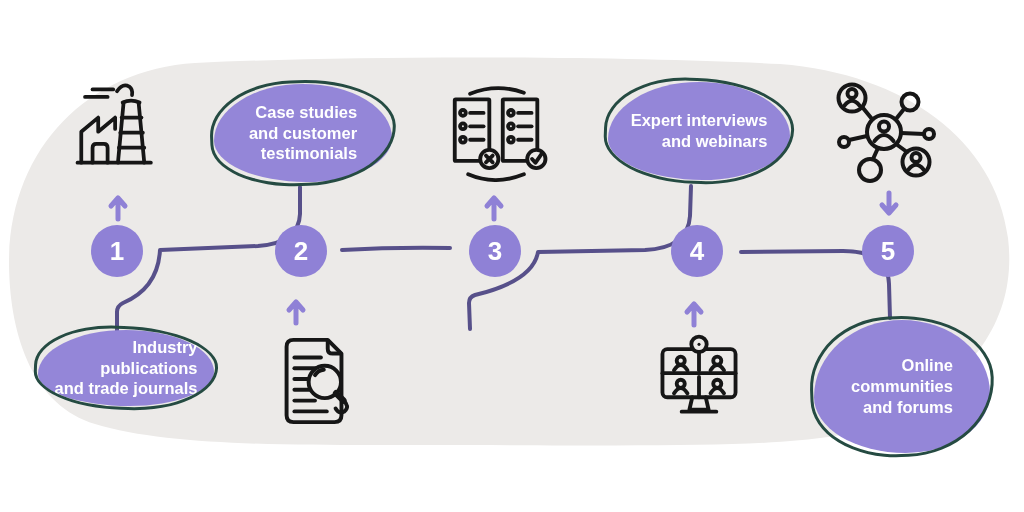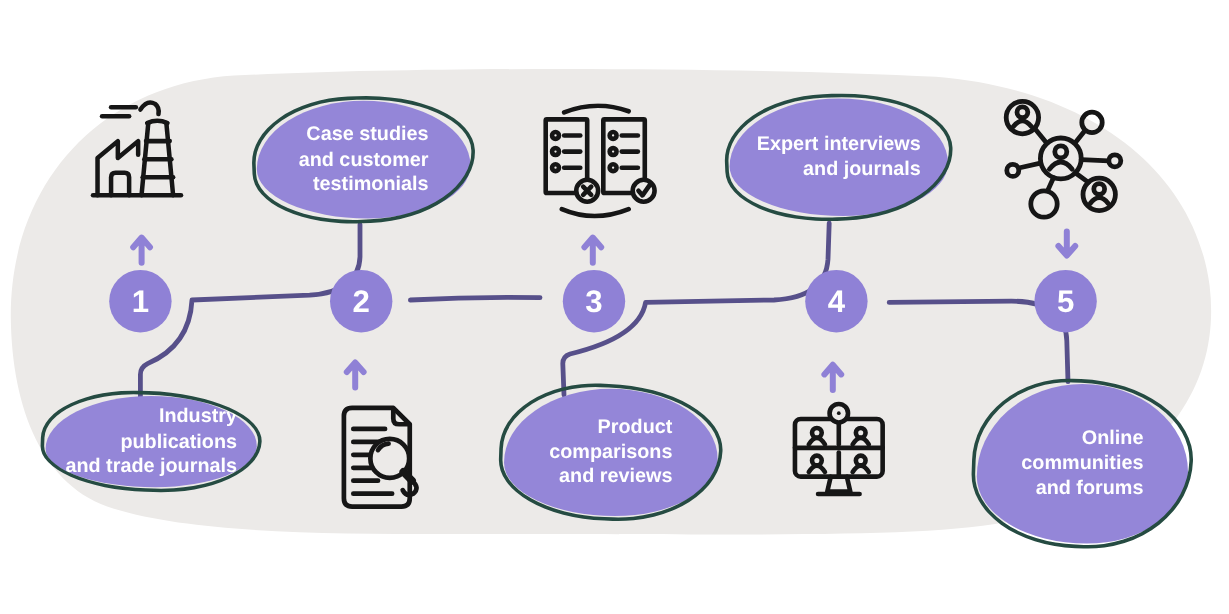--- a/index.html
+++ b/index.html
@@ -64,25 +64,22 @@
   <div class="step-circle" style="left:469px;top:225px;">3</div>
   <div class="step-circle" style="left:671px;top:225px;">4</div>
   <div class="step-circle" style="left:862px;top:225px;">5</div>
 
   <div class="bubble" style="left:38px;top:330px;width:176px;height:76px;">Industry
 publications
 and trade journals</div>
   <div class="bubble" style="left:214px;top:84px;width:178px;height:98px;">Case studies
 and customer
 testimonials</div>
-  <div class="bubble" style="left:420px;top:324px;width:178px;height:106px;">Product
-comparisons
-and reviews</div>
   <div class="bubble" style="left:608px;top:82px;width:182px;height:98px;">Expert interviews
-and journals</div>
+and webinars</div>
   <div class="bubble" style="left:814px;top:320px;width:176px;height:133px;">Online
 communities
 and forums</div>
 
   <div class="icon" style="left:68px;top:80px;">
     <svg width="98" height="94" viewBox="0 0 100 100" fill="none" stroke="#161616" stroke-width="4" stroke-linecap="round" stroke-linejoin="round">
       <path d="M16 18 H40"></path>
         <path d="M24 10 H46"></path>
       <path d="M50 12 Q56 3 63 7 Q67 10 66 16"></path>
       <path d="M57 24 L51 88"></path>

